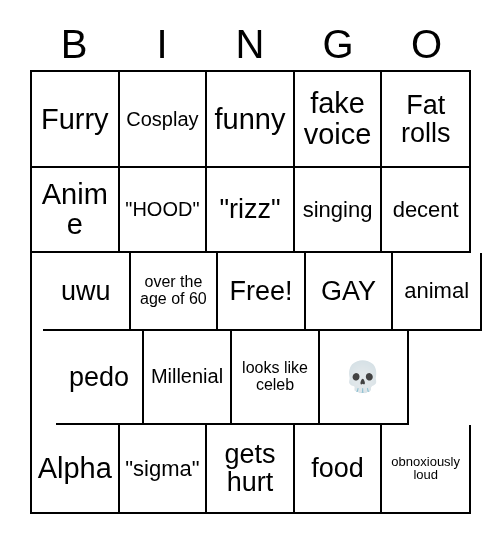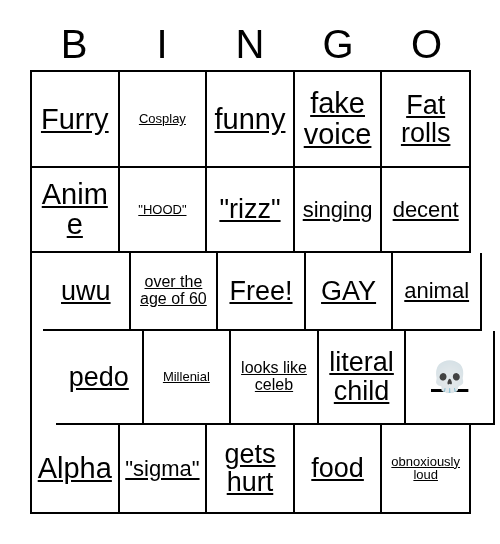--- a/index.html
+++ b/index.html
@@ -50,21 +50,20 @@
     position: absolute;
     left: 30px;
     top: 70px;
     width: 441px;
     height: 444px;
     border-top: 2px solid #000;
     border-left: 2px solid #000;
     box-sizing: border-box;
     display: flex;
     flex-direction: column;
-    text-decoration: underline;
   }
   .bingo-row {
     display: flex;
     width: 100%;
   }
   .r0 { height: 98px; }
   .r1 { height: 86px; }
   .r2 { height: 80px; margin-left: 11px; }
   .r3 { height: 95px; padding-left: 24px; }
   .r4 { height: 91px; }
@@ -85,21 +84,21 @@
     display: block;
     width: 100%;
     line-height: 1.06;
     word-wrap: break-word;
   }
 
   
   .fs-xl   { font-size: 27px; }
   .fs-lg   { font-size: 29px; }
   .fs-md   { font-size: 22px; }
-  .fs-sm   { font-size: 13px; }
+  .fs-sm   { font-size: 20px; }
   .fs-xs   { font-size: 16px; }
   .fs-xxs  { font-size: 13px; }
 
   .emoji {
     font-size: 30px;
     line-height: 1;
   }
 </style>
 </head>
 <body>
@@ -173,23 +172,20 @@
     <div class="bingo-row r3">
       <div class="cell col-0">
           <span class="cell-text fs-xl">pedo</span>
         </div>
       <div class="cell col-1">
           <span class="cell-text fs-sm">Millenial</span>
         </div>
       <div class="cell col-2">
           <span class="cell-text fs-xs">looks like celeb</span>
         </div>
-      <div class="cell col-3">
-          <span class="cell-text fs-xl">literal child</span>
-        </div>
       <div class="cell col-4">
           <span class="cell-text emoji">💀</span>
         </div>
     </div>
 
     <div class="bingo-row r4">
       <div class="cell col-0">
           <span class="cell-text fs-lg">Alpha</span>
         </div>
       <div class="cell col-1">

